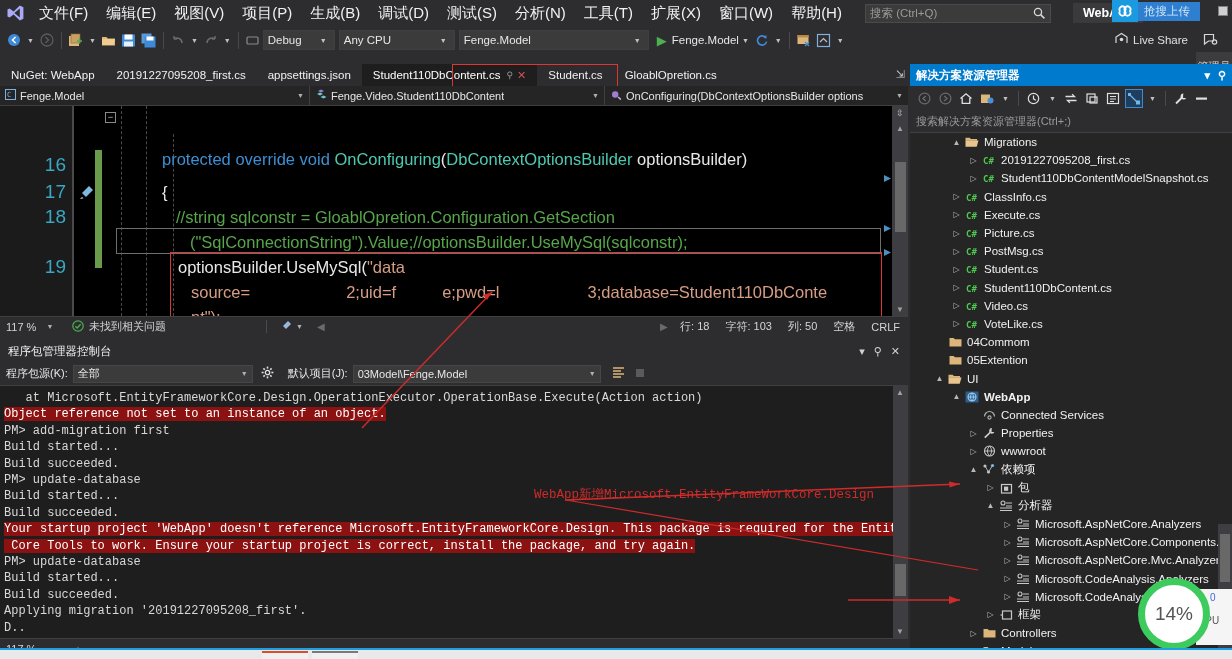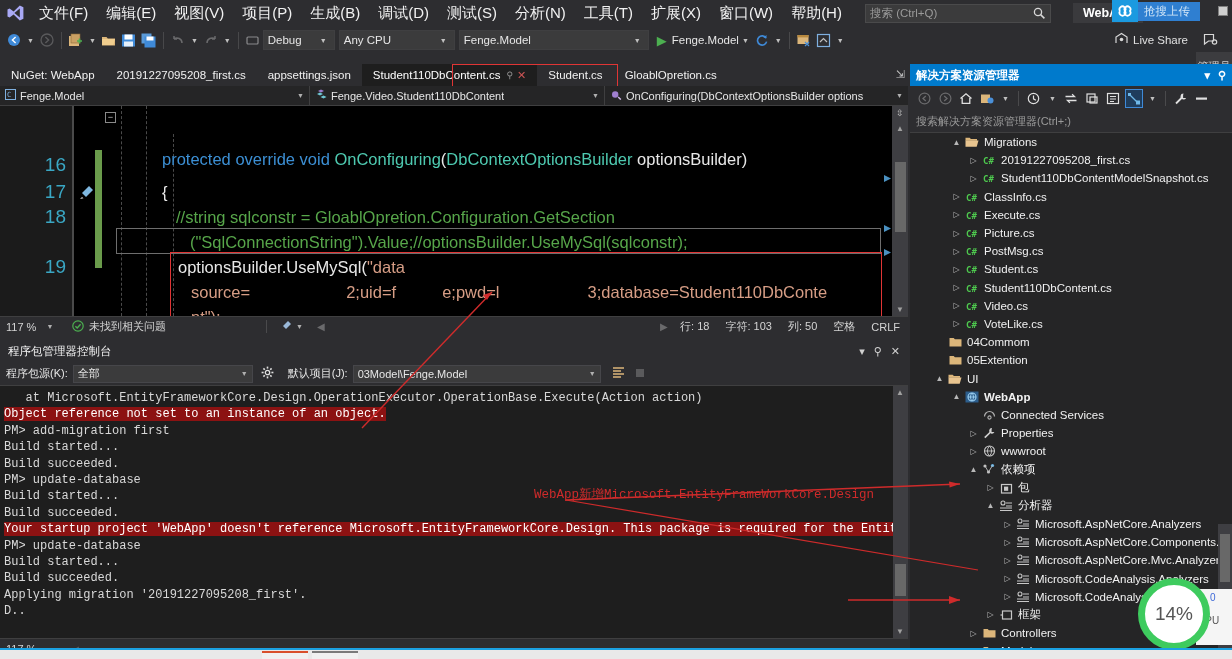--- a/index.html
+++ b/index.html
@@ -637,20 +637,21 @@
       <div id="console-lines">
           <div class="cons-line">   at Microsoft.EntityFrameworkCore.Design.OperationExecutor.OperationBase.Execute(Action action)</div>
           <div class="cons-line"><span class="cons-hl">Object reference not set to an instance of an object.</span></div>
           <div class="cons-line">PM&gt; add-migration first</div>
           <div class="cons-line">Build started...</div>
           <div class="cons-line">Build succeeded.</div>
           <div class="cons-line">PM&gt; update-database</div>
           <div class="cons-line">Build started...</div>
           <div class="cons-line">Build succeeded.</div>
           <div class="cons-line"><span class="cons-hl">Your startup project 'WebApp' doesn't reference Microsoft.EntityFrameworkCore.Design. This package is required for the Entity Framework</span></div>
+          <div class="cons-line"><span class="cons-hl"> Core Tools to work. Ensure your startup project is correct, install the package, and try again.</span></div>
           <div class="cons-line">PM&gt; update-database</div>
           <div class="cons-line">Build started...</div>
           <div class="cons-line">Build succeeded.</div>
           <div class="cons-line">Applying migration '20191227095208_first'.</div>
           <div class="cons-line">D..</div>
         </div>
     </div>
 
     <div class="pmc-scroll">
       <div style="position:absolute;top:2px;left:3px;color:#a0a0a0;font-size:8px;">▲</div>

